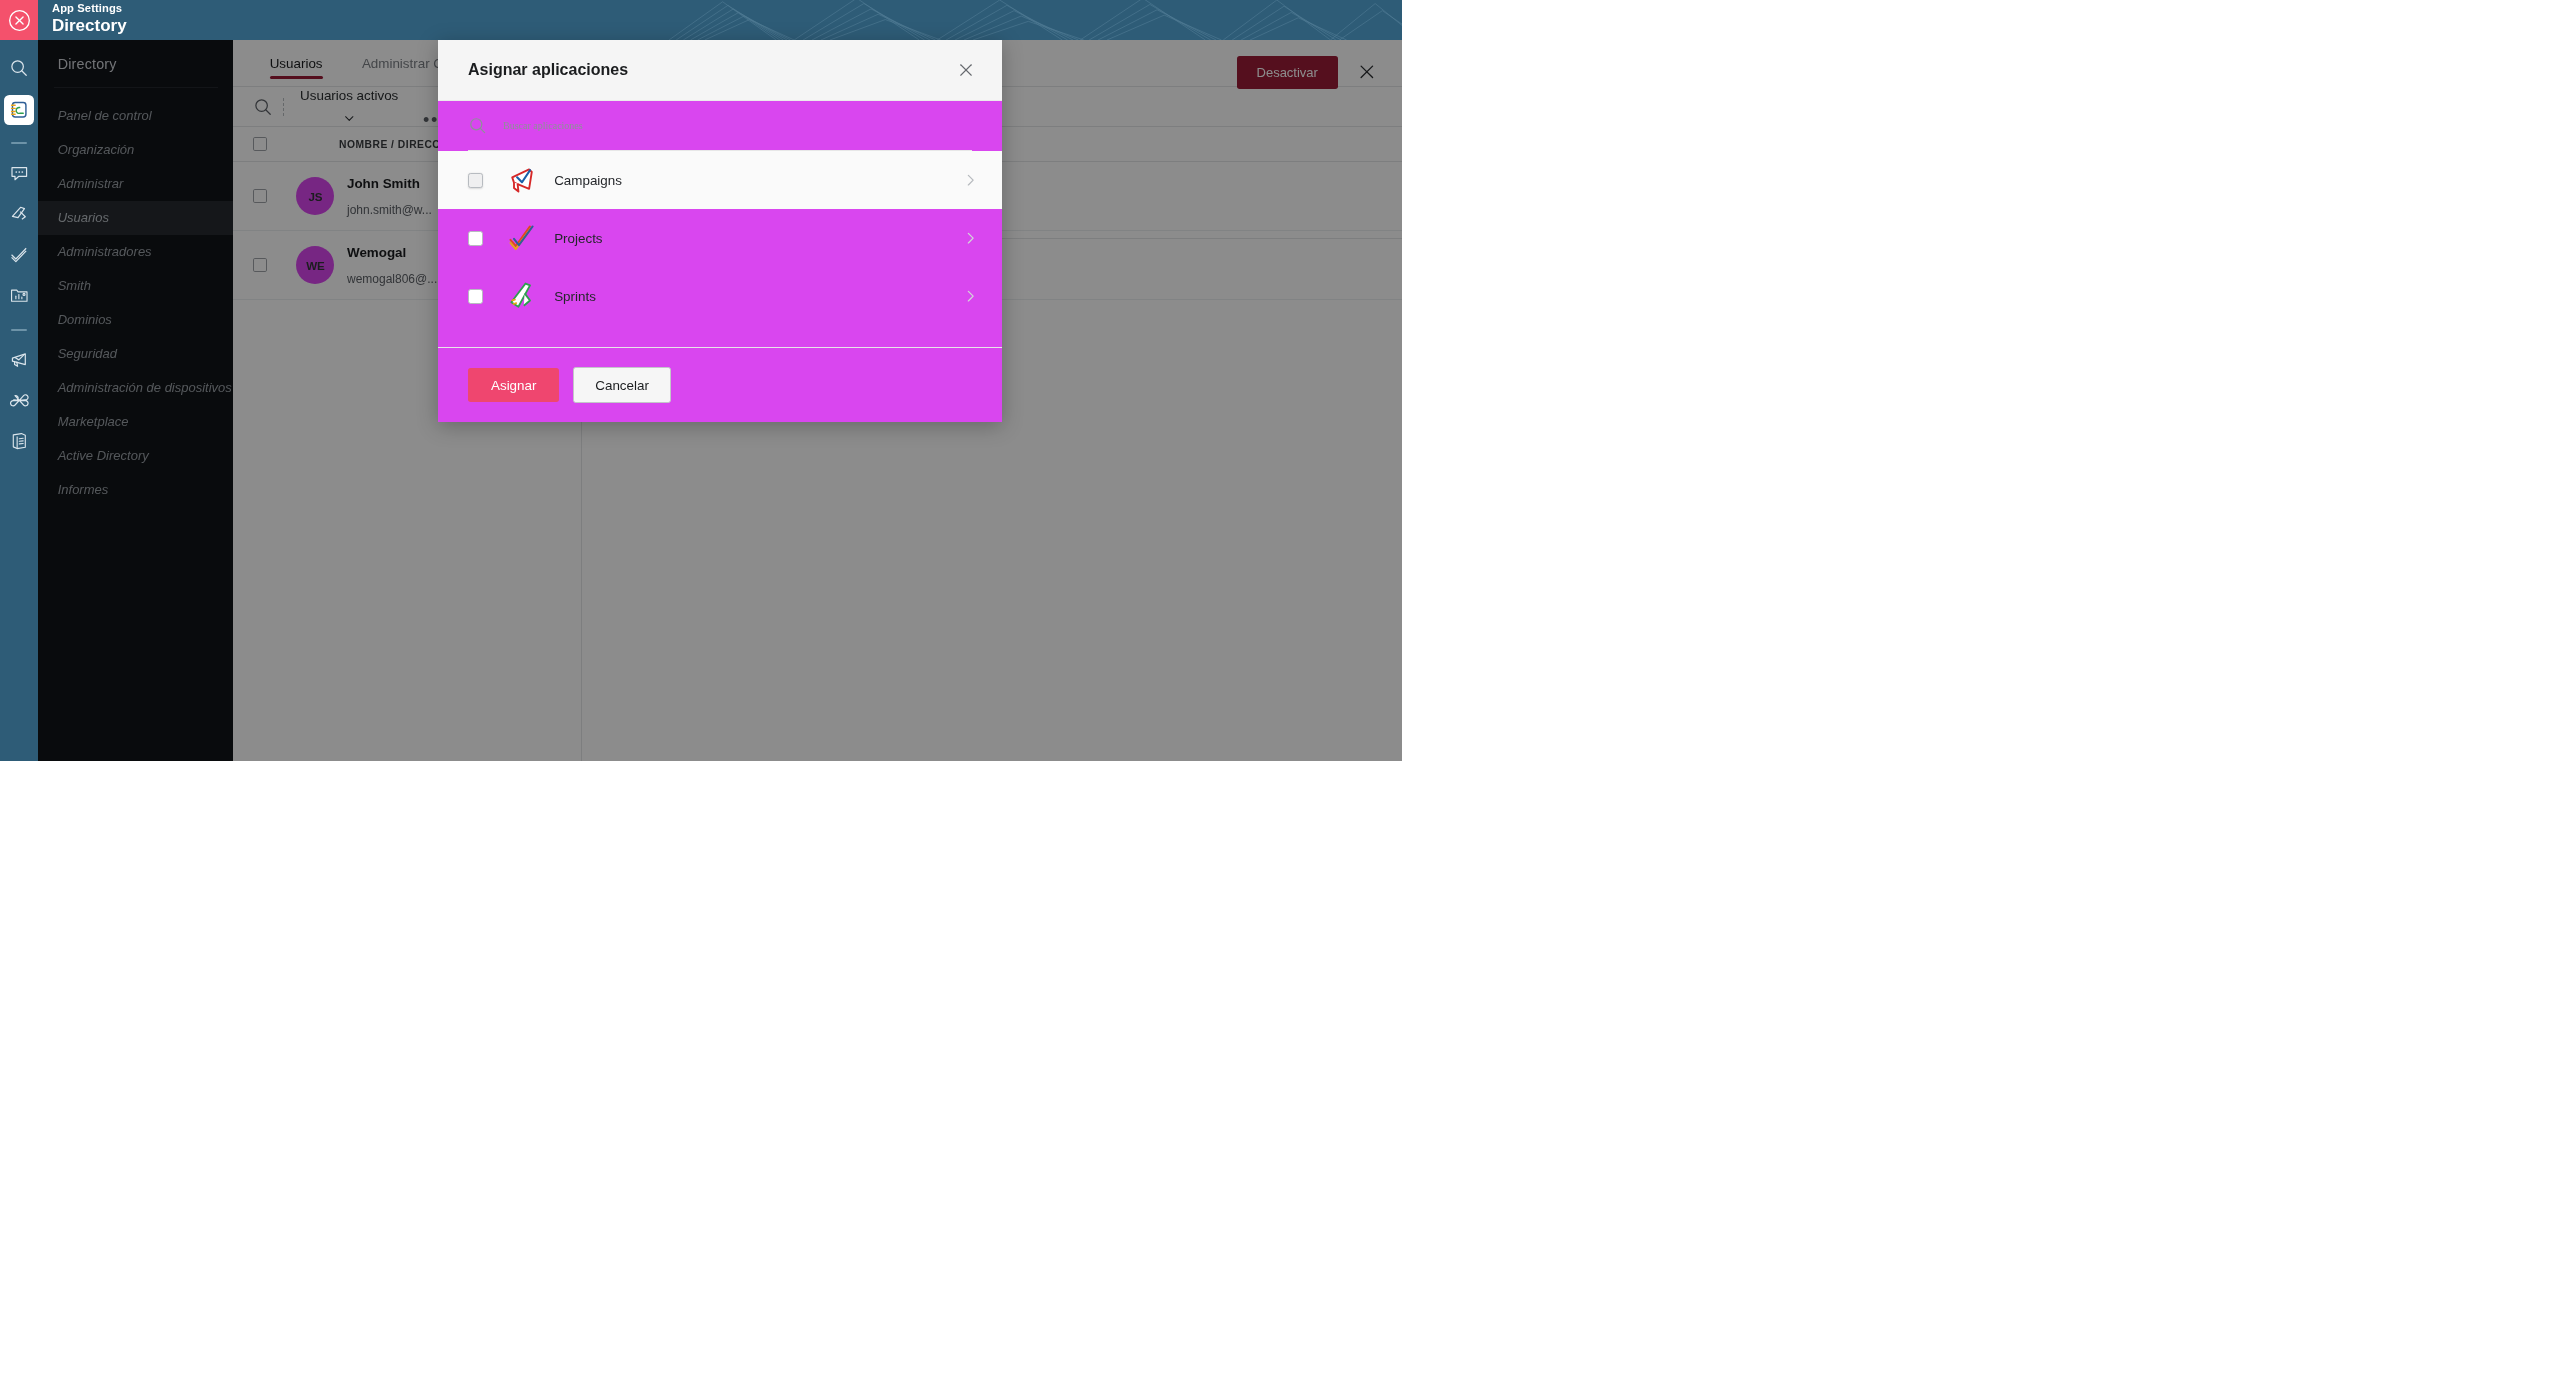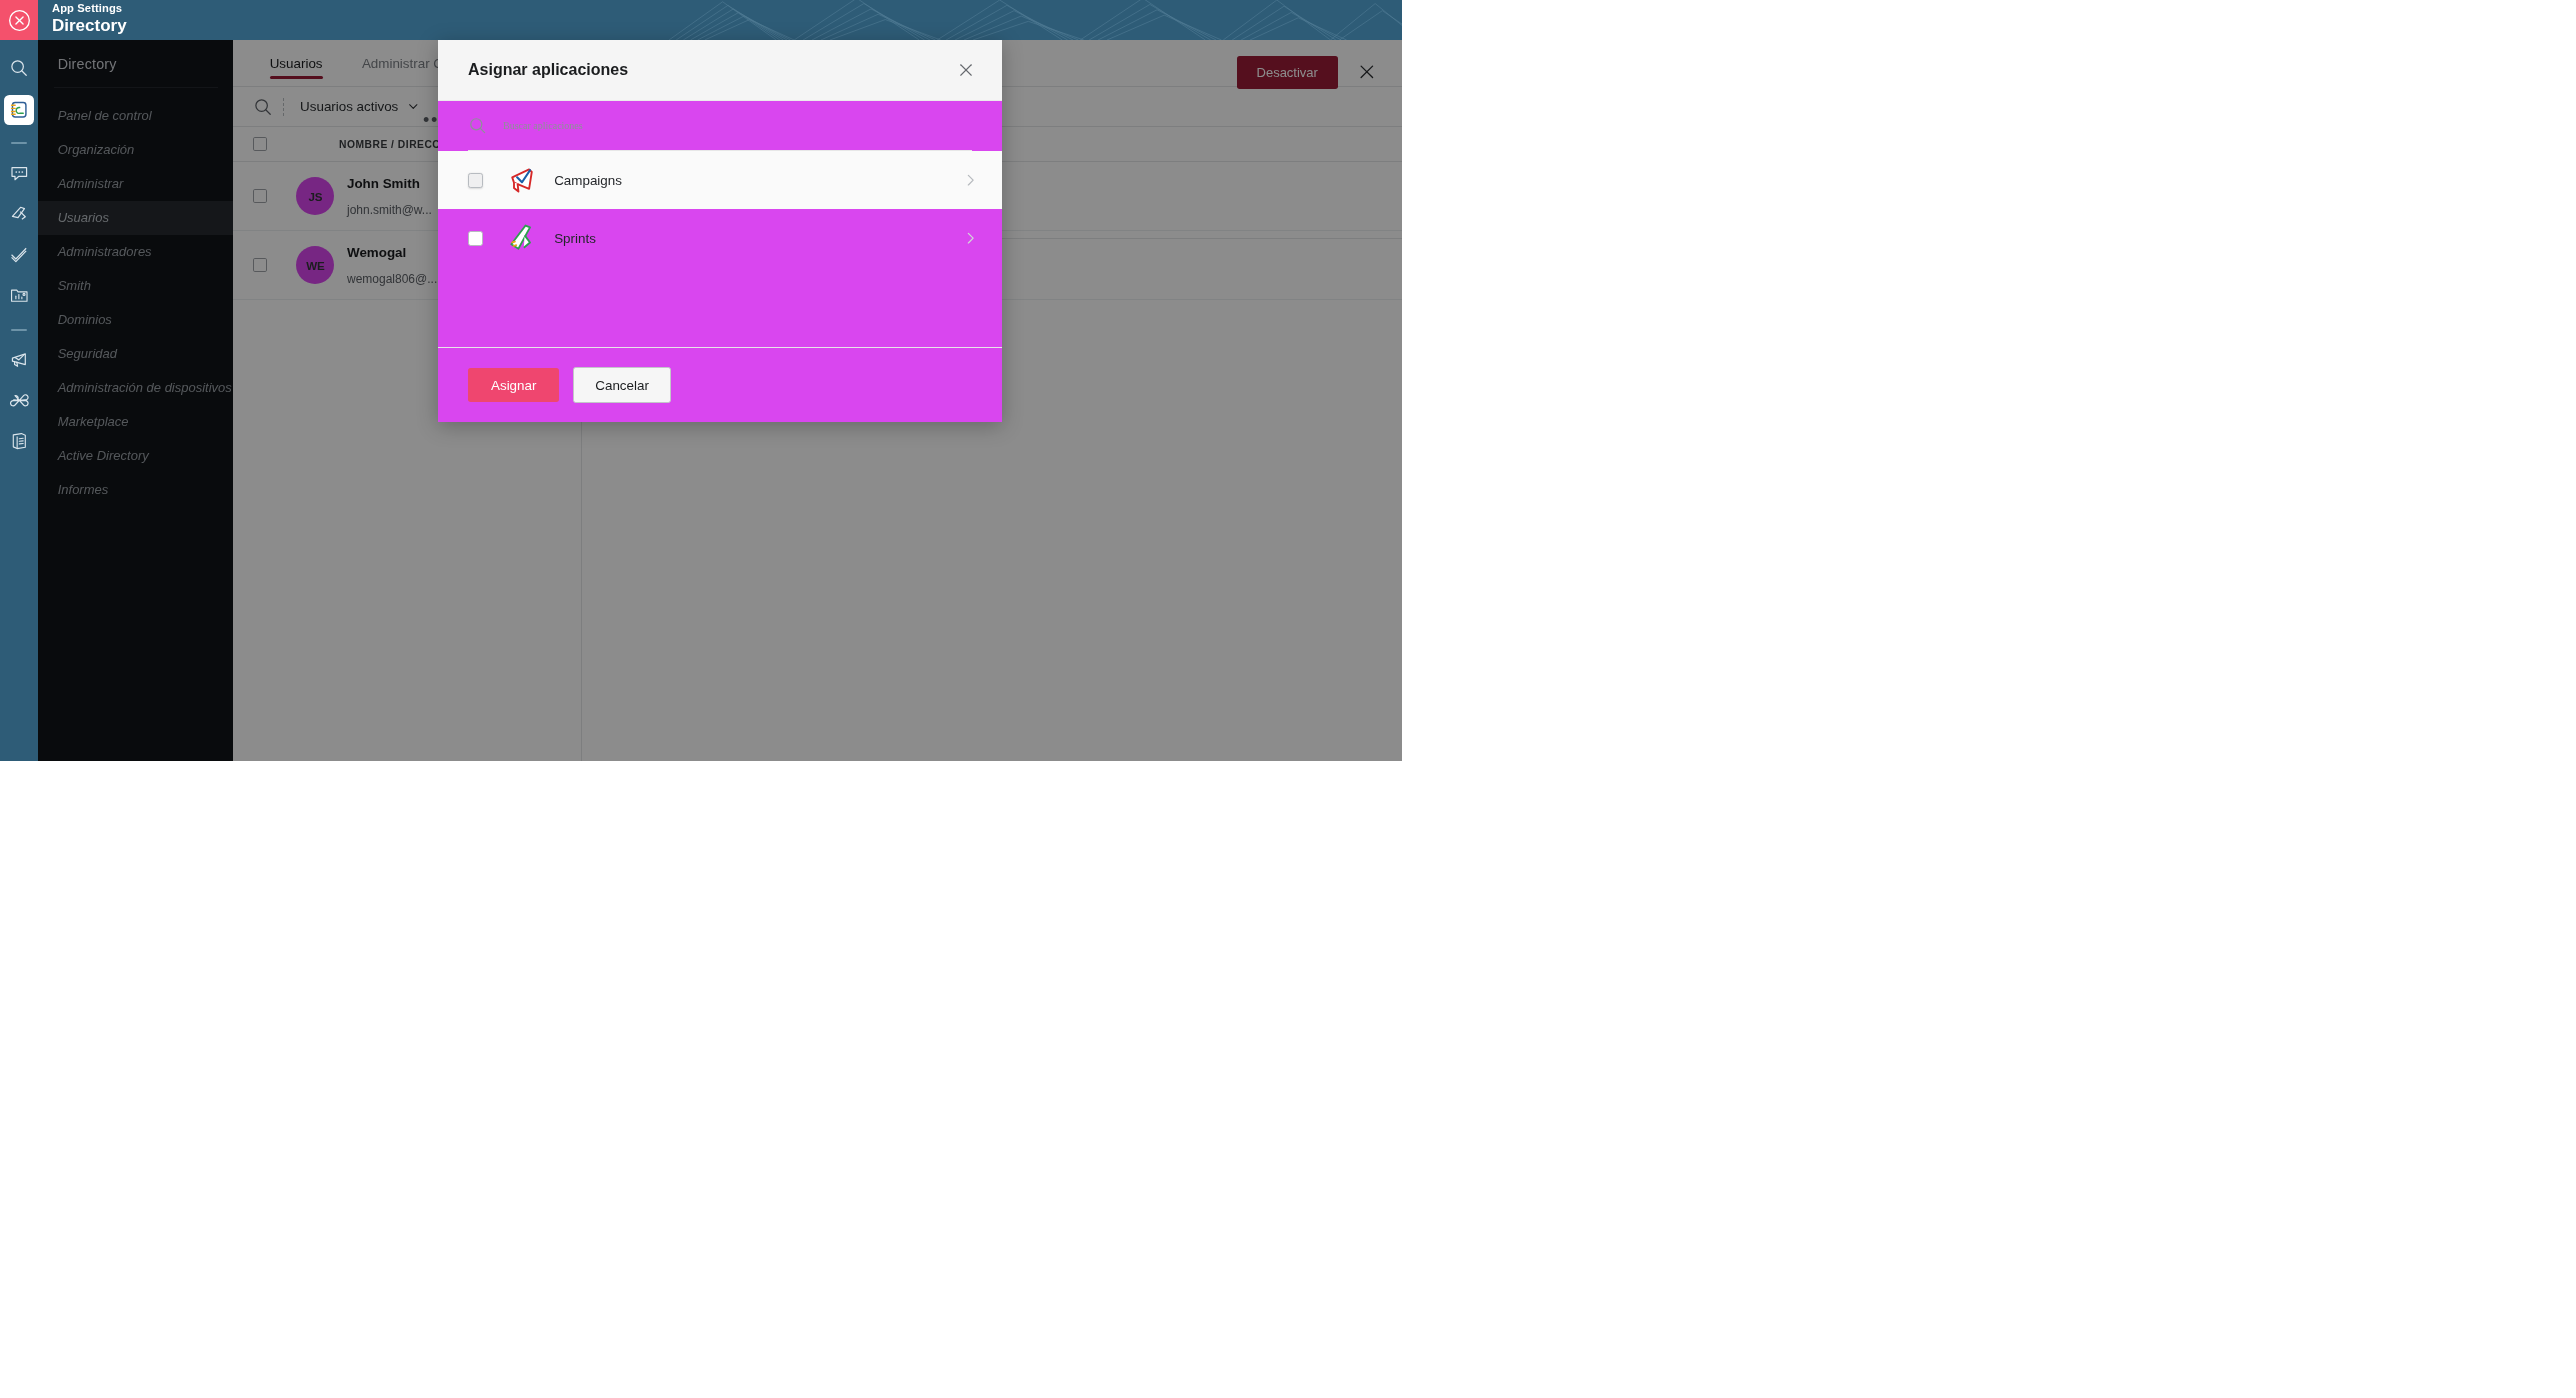--- a/index.html
+++ b/index.html
@@ -102,21 +102,21 @@
   .filterbar {
     height: 40px; display: flex; align-items: center;
     padding-left: 19.7px; border-bottom: 0.9px solid #e4e6e8;
   }
   .filter-search { width: 19.7px; height: 19.7px; margin-right: 10.7px; cursor: pointer; }
   .filter-divider {
     width: 0.9px; height: 18px; border-left: 0.9px dashed #b9bdc2; margin-right: 16px;
   }
   .filter-select {
     display: flex; align-items: center; gap: 9px;
-    font-size: 13.4px; color: #2b2e31; cursor: pointer;
+    font-size: 13.4px; color: #2b2e31; cursor: pointer; flex-direction: column;
   }
 
   .table-head {
     height: 35px; display: flex; align-items: center;
     border-bottom: 0.9px solid #e4e6e8; padding-left: 19.7px;
   }
   .cbox {
     width: 14.3px; height: 14.3px; border: 0.9px solid #9ea3a8;
     border-radius: 1.8px; background: #fff; cursor: pointer; flex: none;
   }
@@ -481,20 +481,34 @@
             <path d="M9 21 L9 27 L14 31 L13 22" stroke="#d62828" stroke-width="2.1" fill="#ffffff"></path>
             <path d="M12.5 15 L18 20.5 L27 7" stroke="#1b5fa8" stroke-width="2.4" fill="none" stroke-linecap="round"></path>
           </svg>
         </div>
         <div class="app-label">Campaigns</div>
         <svg class="chev" viewBox="0 0 24 24" fill="none" stroke="#b8bbbf" stroke-width="2.2">
           <polyline points="9,4 17,12 9,20" stroke-linecap="round" stroke-linejoin="round"></polyline>
         </svg>
       </div>
 
+      <div class="app-item">
+        <div class="cbox2"></div>
+        <div class="app-icon">
+          <svg width="32" height="32" viewBox="0 0 36 36" fill="none" stroke-linejoin="round" stroke-linecap="round">
+            <path d="M5 20 L11 27 L27 5" stroke="#e04a1e" stroke-width="2.2"></path>
+            <path d="M5 23.5 L11 30.5 L27 8.5" stroke="#e8a317" stroke-width="2.2"></path>
+            <path d="M9 19 L14.5 26 L30 5" stroke="#2f5f96" stroke-width="2.2"></path>
+          </svg>
+        </div>
+        <div class="app-label">Projects</div>
+        <svg class="chev" viewBox="0 0 24 24" fill="none" stroke="#d2d5d8" stroke-width="2.2">
+          <polyline points="9,4 17,12 9,20" stroke-linecap="round" stroke-linejoin="round"></polyline>
+        </svg>
+      </div>
 
       <div class="app-item">
         <div class="cbox2"></div>
         <div class="app-icon">
           <svg width="32" height="32" viewBox="0 0 36 36" fill="none" stroke-linejoin="round">
             <path d="M6 25 L22 4 L27 6 L14 30 z" stroke="#2e9e4f" stroke-width="2.1" fill="#ffffff"></path>
             <path d="M21 15 L27 23 L20 29" stroke="#2e9e4f" stroke-width="2.1" fill="#ffffff"></path>
             <g stroke="#e8a317" stroke-width="2" stroke-linecap="round">
               <line x1="7" y1="23" x2="10" y2="22"></line>
               <line x1="8.5" y1="27" x2="11.5" y2="26"></line>

